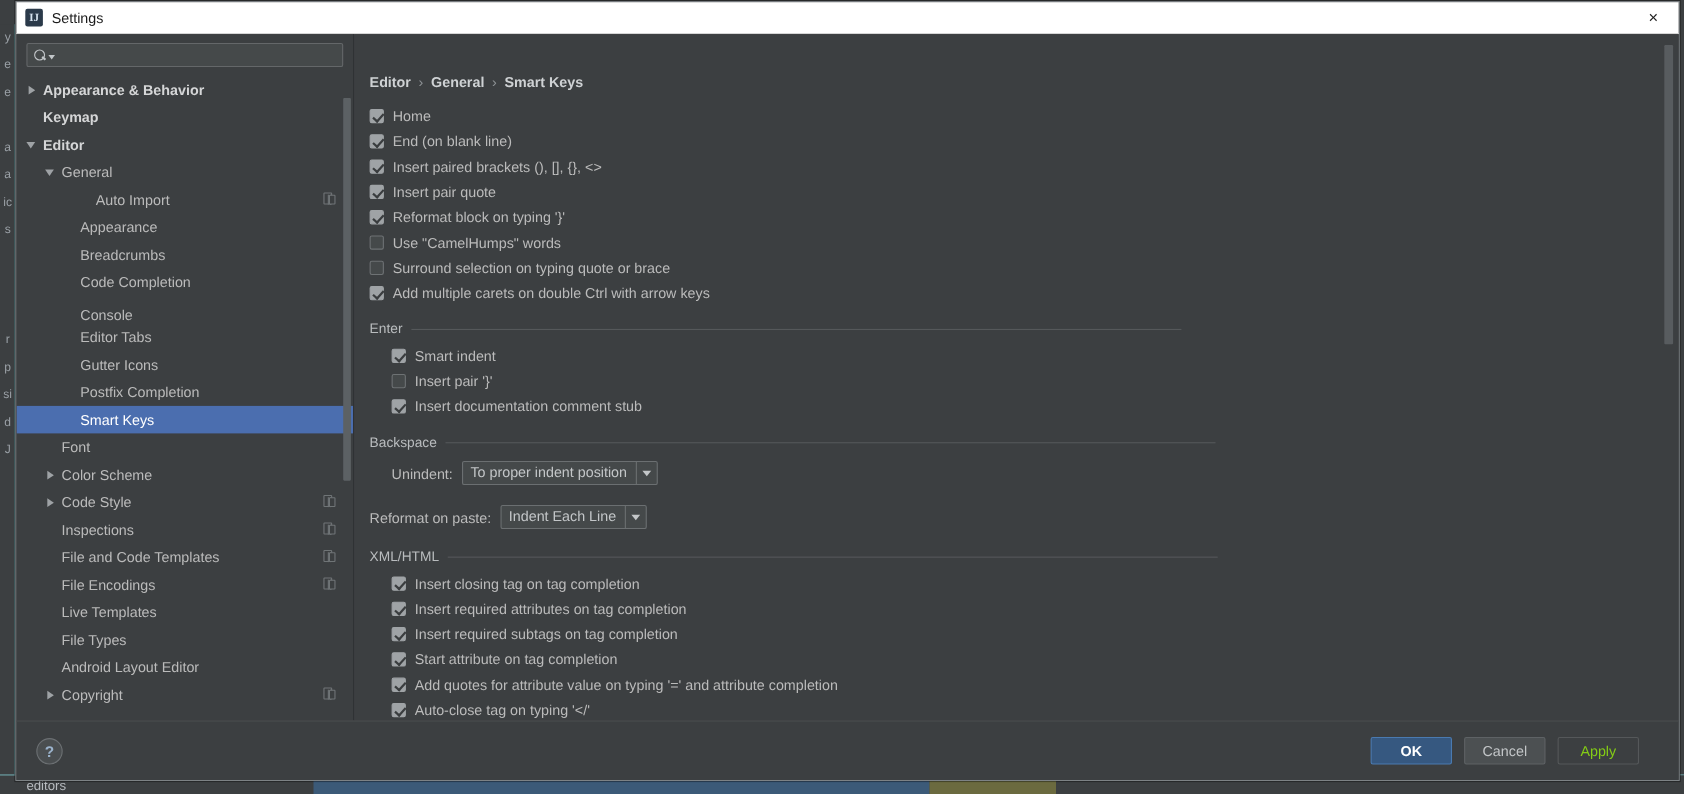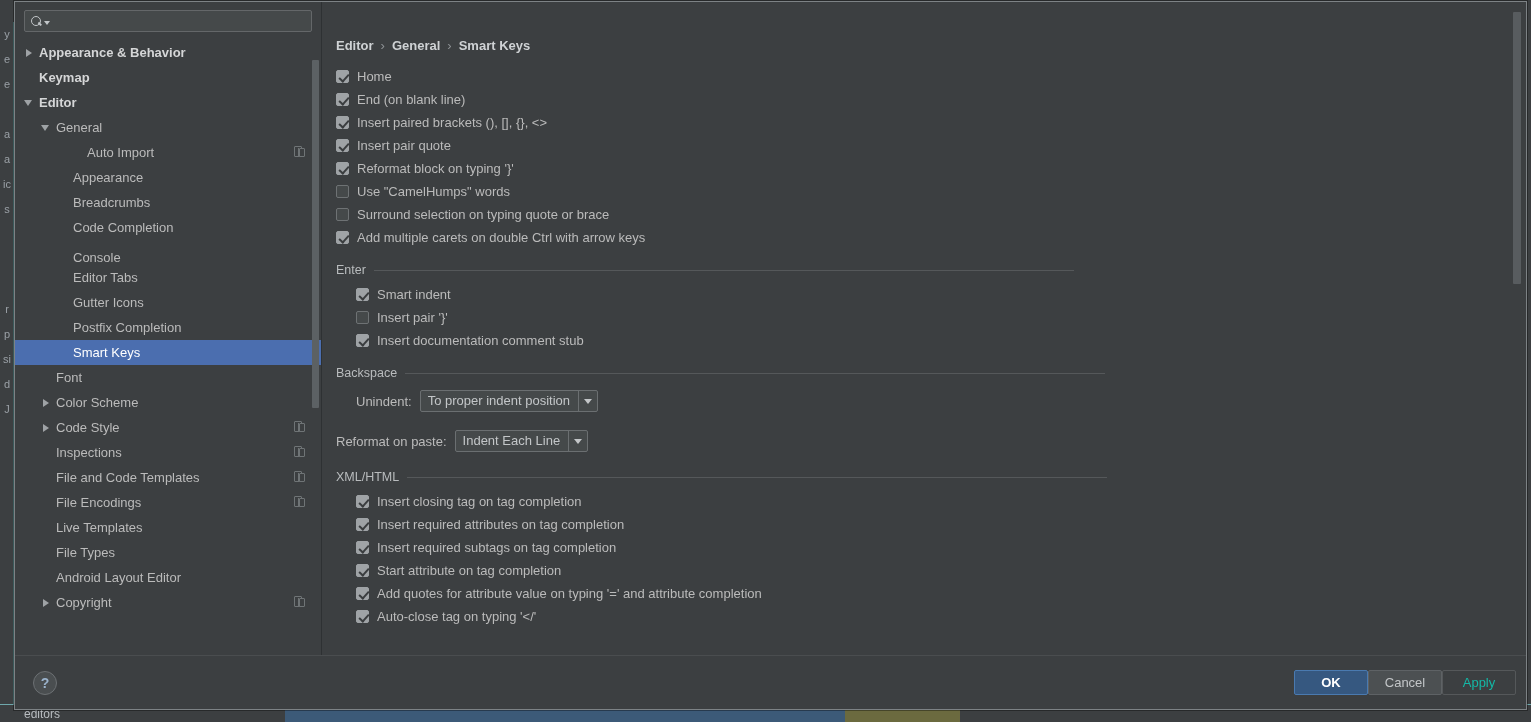--- a/index.html
+++ b/index.html
@@ -220,30 +220,30 @@
     display: flex; align-items: center; position: relative;
     border-top: 1px solid #4a4d4f;
   }
   .help-btn {
     width: 24px; height: 24px; border-radius: 50%;
     background: #4a4e50; border: 1px solid #6c7073;
     margin-left: 18px; display: flex; align-items: center; justify-content: center;
     color: #9bb3cc; font-size: 14px; font-weight: bold; cursor: pointer;
   }
   .btn-group {
-    position: absolute; right: 10px; display: flex; align-items: center;
+    position: absolute; right: 36px; display: flex; gap: 11px; align-items: center;
   }
   .btn {
     height: 25px; min-width: 74px; padding: 0 14px;
     border-radius: 2px; font-size: 13px;
     display: flex; align-items: center; justify-content: center;
     cursor: pointer; border: 1px solid #5e6265; background: #4c5052; color: #c3c6c8;
   }
   .btn.primary { background: #365880; border-color: #4a7ab0; color: #ffffff; font-weight: bold; }
-  .btn.disabled { color: #14b8a6; border-color: #55585a; background: #43464800; cursor: default; }
+  .btn.disabled { color: #84cc16; border-color: #55585a; background: #43464800; cursor: default; }
 </style>
 </head>
 <body>
 
 <div class="ide-bg"></div>
 <div class="ide-left-col">
   <span>y</span>
     <span>e</span>
   <span>e</span>
     <span>&nbsp;</span>
@@ -265,20 +265,25 @@
 <div class="ide-right-teal"></div>
 <div class="ide-bottom-bar">
   <div class="ide-bottom-seg1"></div>
   <div class="ide-bottom-seg2"></div>
   <div class="ide-bottom-seg3"></div>
   <div class="ide-bottom-label">editors</div>
 </div>
 
 <div class="dialog">
 
+  <div class="titlebar">
+    <div class="title-icon">IJ</div>
+    <div class="title-text">Settings</div>
+    <div class="win-close">×</div>
+  </div>
 
   <div class="body-area">
 
     <div class="left-pane">
 
       <div class="search-wrap">
         <div class="search-box">
           <span class="mag"></span>
           <span class="mag-caret"></span>
           <input class="search-input" type="text" placeholder="" style="">

